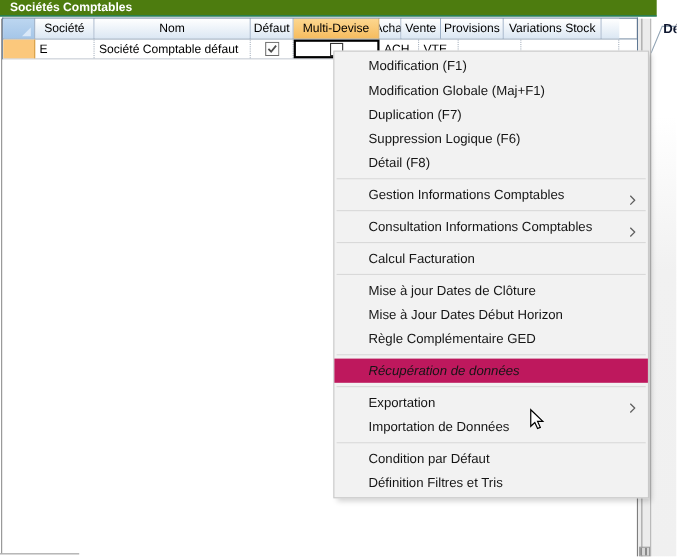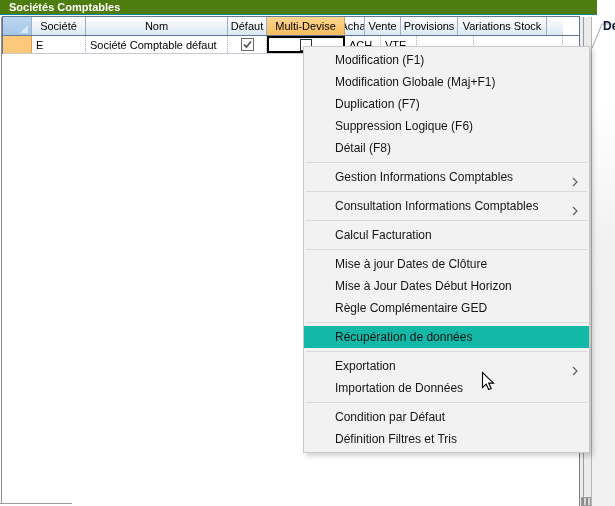--- a/index.html
+++ b/index.html
@@ -145,21 +145,21 @@
       <div class="mitem"><span>Consultation Informations Comptables</span><span class="marrow"><svg width="6" height="10">
             <polyline points="1,1 5,5 1,9" fill="none" stroke="#606060" stroke-width="1.2"></polyline>
           </svg></span></div>
       <div class="msep"></div>
       <div class="mitem"><span>Calcul Facturation</span></div>
       <div class="msep"></div>
       <div class="mitem"><span>Mise à jour Dates de Clôture</span></div>
       <div class="mitem"><span>Mise à Jour Dates Début Horizon</span></div>
       <div class="mitem"><span>Règle Complémentaire GED</span></div>
       <div class="msep"></div>
-      <div class="mitem active" style="background: #14b8a6;"><span>Récupération de données</span></div>
+      <div class="mitem active" style="background: #be185d; font-style: italic;"><span>Récupération de données</span></div>
       <div class="msep"></div>
       <div class="mitem"><span>Exportation</span><span class="marrow"><svg width="6" height="10">
             <polyline points="1,1 5,5 1,9" fill="none" stroke="#606060" stroke-width="1.2"></polyline>
           </svg></span></div>
       <div class="mitem"><span>Importation de Données</span></div>
       <div class="msep"></div>
       <div class="mitem"><span>Condition par Défaut</span></div>
       <div class="mitem"><span>Définition Filtres et Tris</span></div>
     </div>
 

